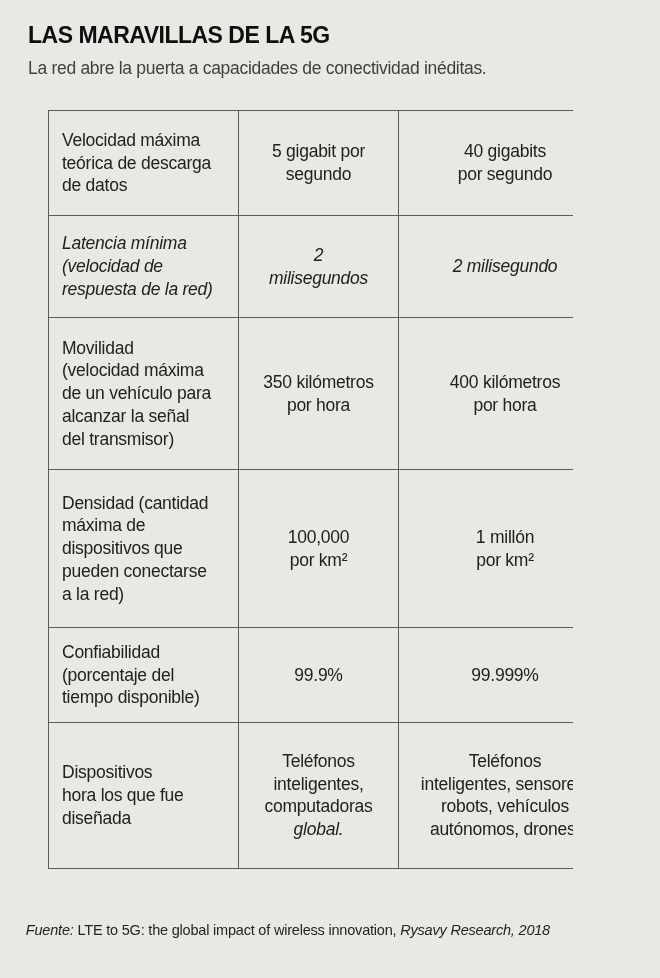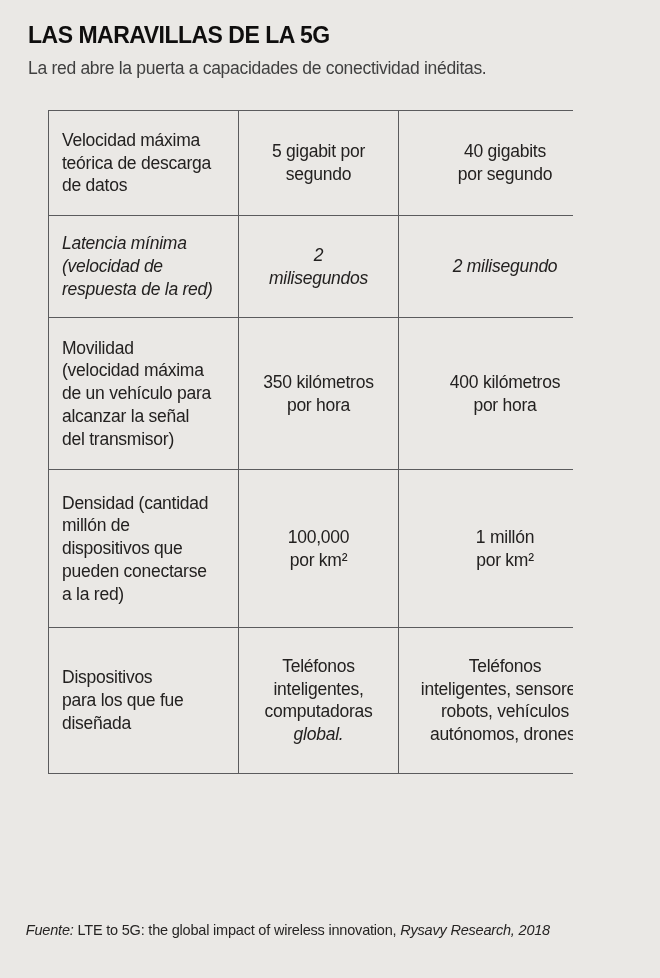--- a/index.html
+++ b/index.html
@@ -136,32 +136,39 @@
 de un vehículo para
 alcanzar la señal
 del transmisor)</td>
       <td class="val">350 kilómetros
 por hora</td>
       <td class="val">400 kilómetros
 por hora</td>
     </tr>
     <tr class="r-4">
       <td class="lbl">Densidad (cantidad
-millón de
+máxima de
 dispositivos que
 pueden conectarse
 a la red)</td>
       <td class="val">100,000
 por km²</td>
       <td class="val">1 millón
 por km²</td>
     </tr>
+    <tr class="r-5">
+      <td class="lbl">Confiabilidad
+(porcentaje del
+tiempo disponible)</td>
+      <td class="val">99.9%</td>
+      <td class="val">99.999%</td>
+    </tr>
     <tr class="r-6">
       <td class="lbl">Dispositivos
-para los que fue
+hora los que fue
 diseñada</td>
       <td class="val">
         <span>Teléfonos
 inteligentes,
 computadoras</span>
         <span class="ital blk">global.</span>
       </td>
       <td class="val">Teléfonos
 inteligentes, sensores,
 robots, vehículos

